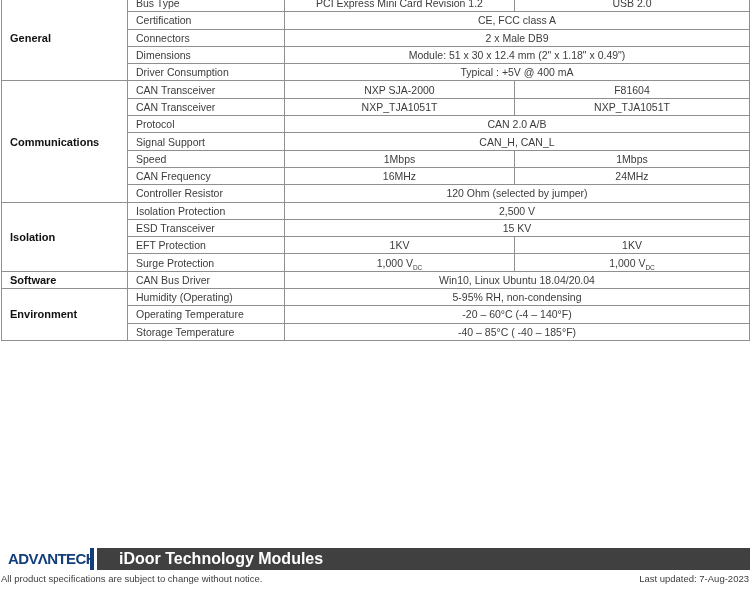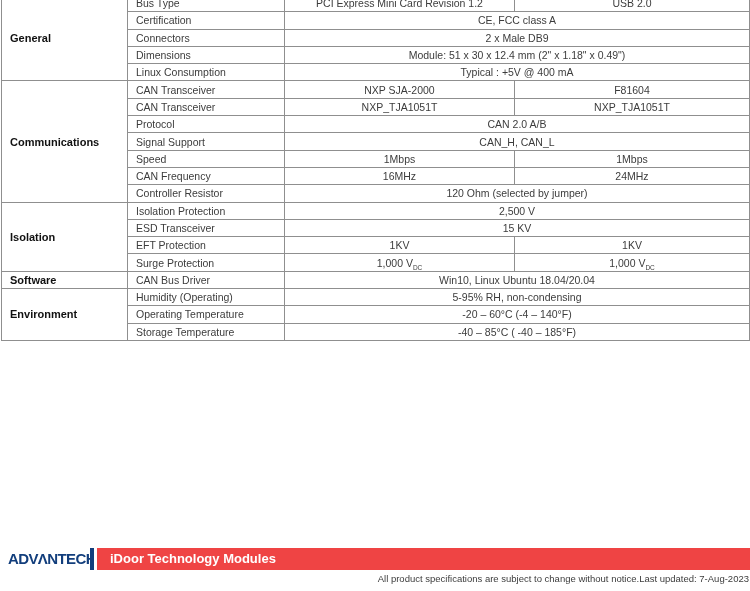--- a/index.html
+++ b/index.html
@@ -79,31 +79,31 @@
   .logo-divider {
     width: 4px;
     background: #123e7c;
   }
   .logo-gap {
     width: 3px;
     background: #ffffff;
   }
   .banner {
     flex: 1;
-    background: #ef4444;
+    background: #404040;
     color: #ffffff;
     font-weight: bold;
-    font-size: 13px;
+    font-size: 16px;
     line-height: 22px;
-    padding-left: 13px;
+    padding-left: 22px;
     white-space: nowrap;
   }
   .legal {
     display: flex;
-    justify-content: flex-end;
+    justify-content: space-between;
     font-size: 9.5px;
     color: #3c3c3c;
     margin-top: 3px;
     padding: 0 1px;
   }
 </style>
 </head>
 <body>
 
 <div class="page">
@@ -129,21 +129,21 @@
       </tr>
       <tr>
         <td class="lbl">Connectors</td>
         <td class="val" colspan="2">2 x Male DB9</td>
       </tr>
       <tr>
         <td class="lbl">Dimensions</td>
         <td class="val" colspan="2">Module: 51 x 30 x 12.4 mm (2" x 1.18" x 0.49")</td>
       </tr>
       <tr>
-        <td class="lbl">Linux Consumption</td>
+        <td class="lbl">Driver Consumption</td>
         <td class="val" colspan="2">Typical : +5V @ 400 mA</td>
       </tr>
 
       <tr>
         <td class="cat" rowspan="7">Communications</td>
         <td class="lbl">CAN Transceiver</td>
         <td class="val">NXP SJA-2000</td>
         <td class="val">F81604</td>
       </tr>
       <tr>

